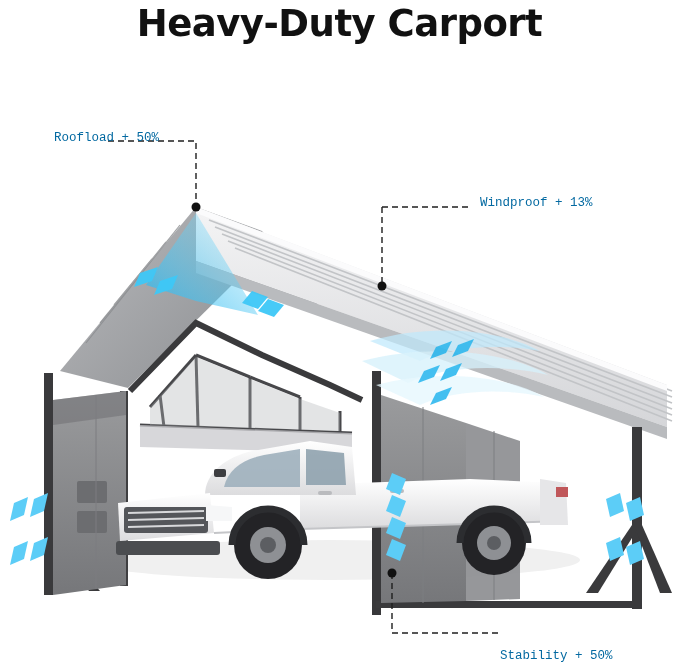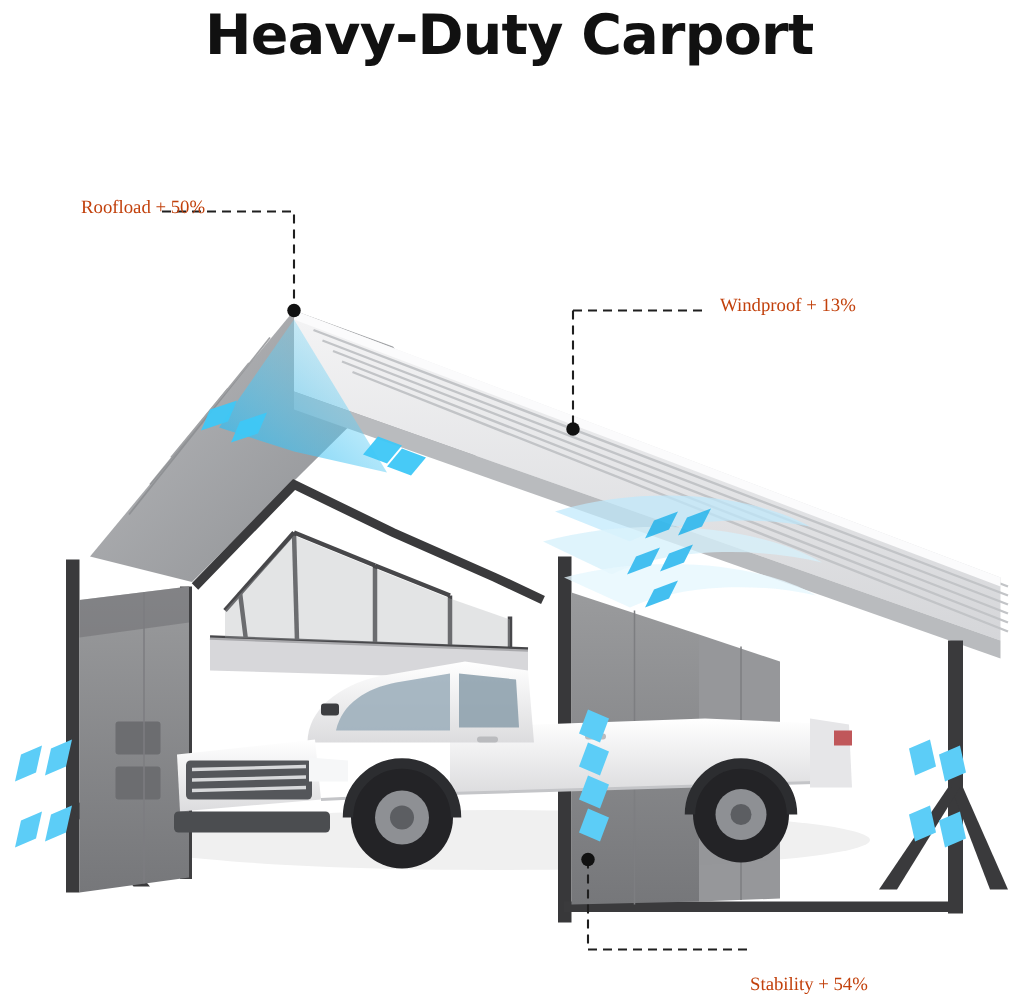--- a/index.html
+++ b/index.html
@@ -40,23 +40,23 @@
     top: 55px;
     left: 0;
     width: 679px;
     height: 614px;
   }
 
   
   .callout {
     position: absolute;
     font-size: 12.5px;
-    color: #c2410c;
+    color: #0369a1;
     white-space: nowrap;
-    font-family: Liberation Serif, serif;
+    font-family: Liberation Mono, monospace;
   }
 
 </style>
 </head>
 <body>
 
 <div id="page">
 
   <div id="title">Heavy-Duty Carport</div>
 
@@ -287,15 +287,15 @@
     </g>
     <circle cx="196" cy="152" r="4.5" fill="#111"></circle>
     <circle cx="382" cy="231" r="4.5" fill="#111"></circle>
     <circle cx="392" cy="518" r="4.5" fill="#111"></circle>
   </svg>
 
   <div class="callout" style="left:54px; top:131px;">Roofload + 50%</div>
 
   <div class="callout" style="left:480px; top:196px;">Windproof + 13%</div>
 
-  <div class="callout" style="left:500px; top:649px;">Stability + 54%</div>
+  <div class="callout" style="left:500px; top:649px;">Stability + 50%</div>
 
 </div>
 
 </body></html>

